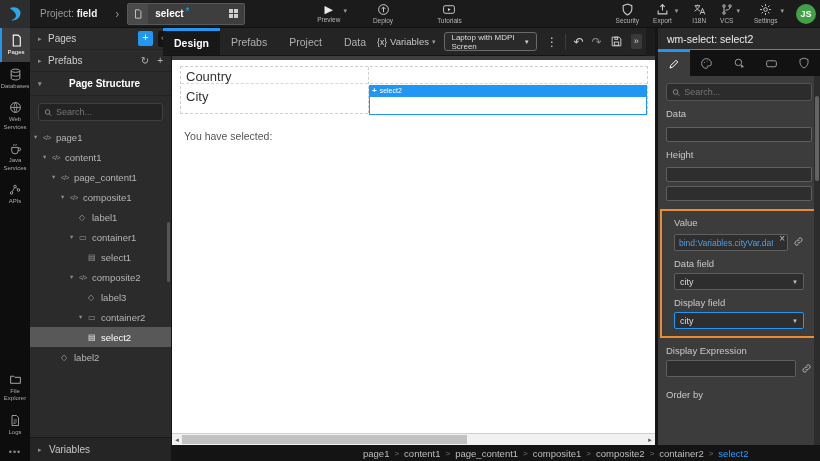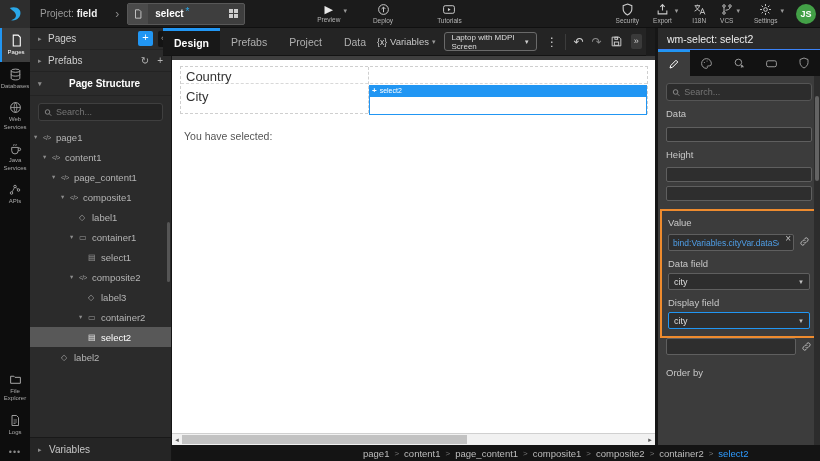--- a/index.html
+++ b/index.html
@@ -120,21 +120,21 @@
   .rp-body { flex:1; padding:0 8px; position:relative; overflow:hidden; }
   .rp-search { margin:7px 0 2px; height:18px; background:#2c2c2c; border:1px solid #555; border-radius:3px;
                display:flex; align-items:center; padding:0 5px; }
   .rp-search input { background:transparent; border:none; outline:none; color:#bbb; font-size:9px; width:100%;
                      margin-left:4px; font-family:"Liberation Sans",sans-serif; }
   .plabel { display:block; color:#c8c8c8; font-size:9.5px; margin:7px 0 4px; }
   .pinput { width:100%; height:15px; background:#2e2e2e; border:1px solid #5f5f5f; border-radius:2px;
             color:#ddd; font-size:9px; padding:0 4px; outline:none; font-family:"Liberation Sans",sans-serif; }
   .sectionbar { margin:10px -8px 0; background:#1e1e1e; color:#ececec; font-size:10px; padding:4px 9px;
                 border-top:1px dotted #4a4a4a; }
-  .orangebox { margin:8px -6px 0; border:2px solid #ee8b2e; padding:4px 6px 7px; }
+  .orangebox { margin:8px -6px 0; border:2px solid #ee8b2e; padding:4px 12px 7px; }
   .valrow { display:flex; align-items:center; }
   .valwrap { position:relative; flex:1; }
   .valwrap input { width:100%; height:17px; background:#2e2e2e; border:1px solid #5f5f5f; border-radius:2px;
                    color:#4f9fe8; font-size:8.5px; padding:0 14px 0 4px; outline:none; font-family:"Liberation Sans",sans-serif; }
   .clearx { position:absolute; right:3px; top:1px; color:#c0c0c0; font-size:10px; cursor:pointer; }
   .linkicn { margin-left:5px; cursor:pointer; flex:0 0 auto; }
   .sel { height:17px; background:#2e2e2e; border:1px solid #5f5f5f; border-radius:2px; display:flex;
          align-items:center; justify-content:space-between; padding:0 5px; color:#ddd; font-size:9px; cursor:pointer; }
   .sel .sarr { color:#c0c0c0; font-size:6px; }
   .sel.focused { border-color:#2196f3; }
@@ -508,20 +508,21 @@
         <span>city</span>
         <span class="sarr">▼</span>
       </div>
       <span class="plabel">Display field</span>
       <div class="sel focused">
         <span>city</span>
         <span class="sarr">▼</span>
       </div>
     </div>
 
+    <span class="plabel">Display Expression</span>
     <div class="exprow">
       <input class="pinput" style="height: 17px;">
       <span class="linkicn">
         <svg viewBox="0 0 24 24" width="11" height="11">
           <path d="M10 14a4 4 0 005.7 0l3-3a4 4 0 00-5.7-5.7L11.6 6.7M14 10a4 4 0 00-5.7 0l-3 3a4 4 0 005.7 5.7l1.4-1.4" fill="none" stroke="#c0c0c0" stroke-width="2"></path>
         </svg>
       </span>
     </div>
 
     <span class="plabel" style="margin-top:12px;">Order by</span>

